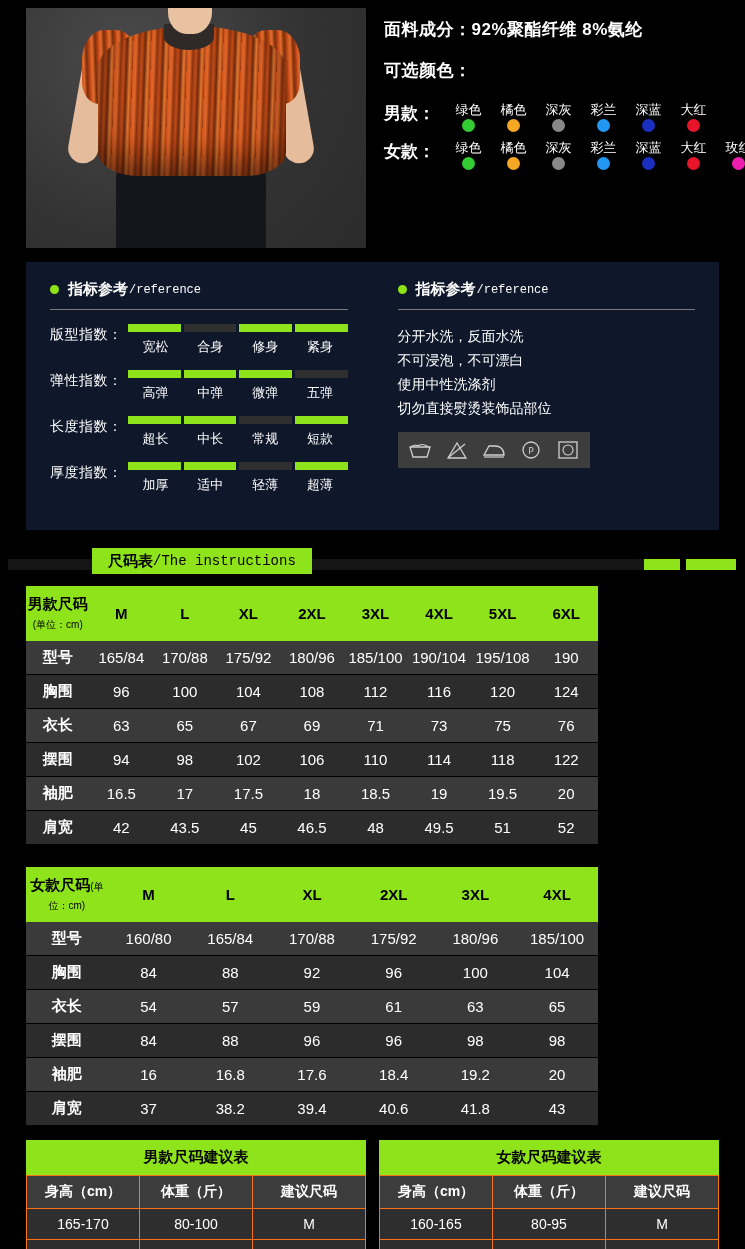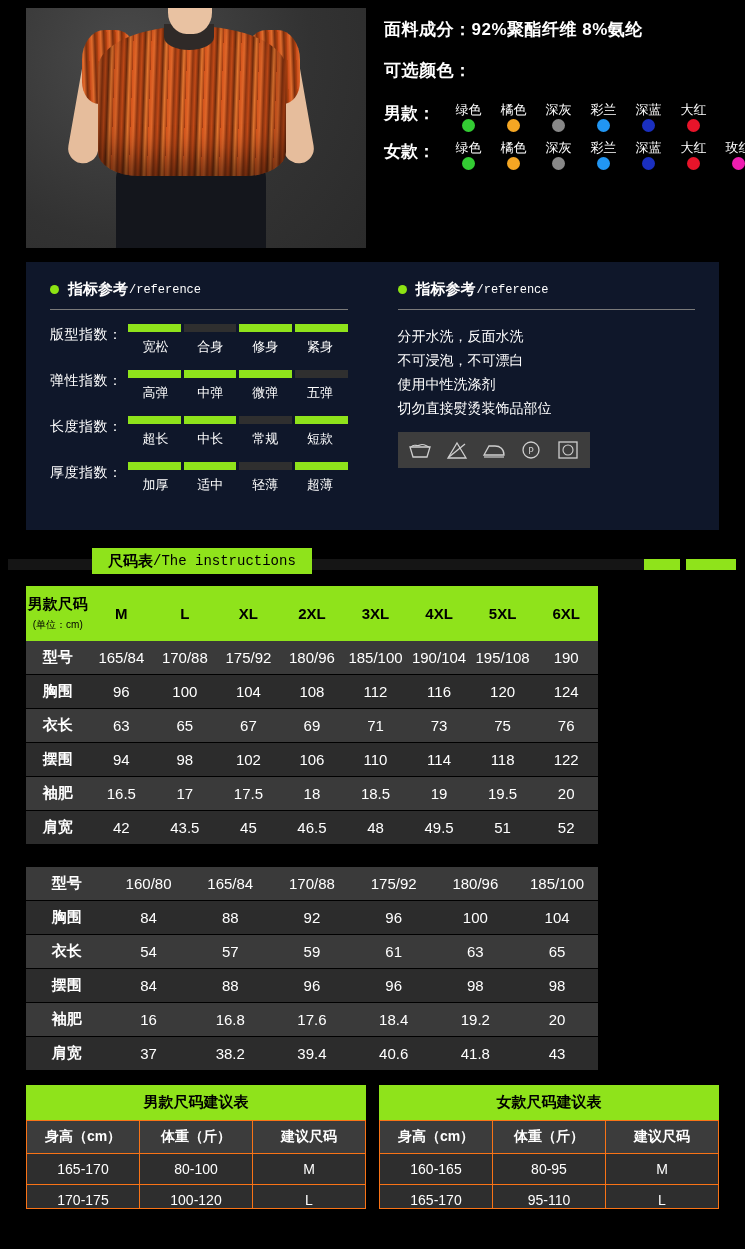--- a/index.html
+++ b/index.html
@@ -411,20 +411,29 @@
         <td>51</td>
         <td>52</td>
       </tr>
     </tbody>
   </table>
 
   <div class="gap"></div>
 
   <table class="tbl">
     <tbody>
+      <tr class="hdr">
+        <td class="firstcell"><span>女款尺码</span><span class="unit">(单位：cm)</span></td>
+        <td>M</td>
+        <td>L</td>
+        <td>XL</td>
+        <td>2XL</td>
+        <td>3XL</td>
+        <td>4XL</td>
+      </tr>
       <tr class="odd">
         <td class="rowname">型号</td>
         <td>160/80</td>
         <td>165/84</td>
         <td>170/88</td>
         <td>175/92</td>
         <td>180/96</td>
         <td>185/100</td>
       </tr>
       <tr class="even">

